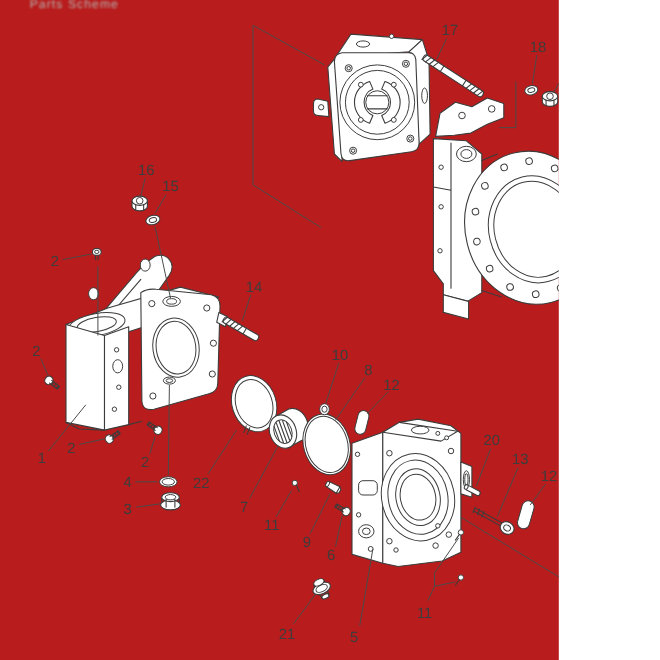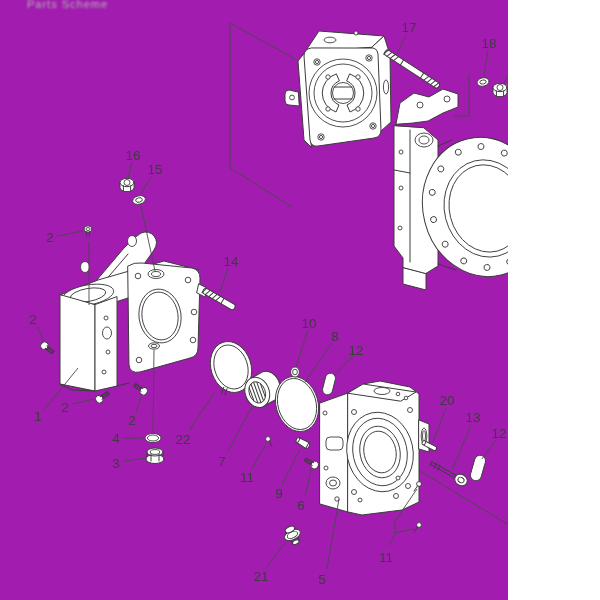--- a/index.html
+++ b/index.html
@@ -1,16 +1,16 @@
 <!DOCTYPE html>
 <html style="--line: #3c3c3c; --label: #3d3d3d;"><head>
 <meta charset="utf-8">
 <style>
   html,body{margin:0;padding:0;background:#fff;}
-  .stage{position:relative;width:508px;height:600px;background:#a21caf;overflow:hidden;
+  .stage{position:relative;width:508px;height:600px;background:#b91c1c;overflow:hidden;
          font-family:"Liberation Sans", sans-serif;}
   .faint-header{position:absolute;left:27px;top:-2px;font-size:11px;color:#b4b4b4;
          letter-spacing:1px;filter:blur(0.8px);user-select:none;}
   svg{position:absolute;left:0;top:0;}
   .part{fill:#ffffff;stroke:var(--line,#3c3c3c);stroke-width:1;stroke-linejoin:round;stroke-linecap:round;}
   .ln{fill:none;stroke:var(--line,#3c3c3c);stroke-width:1;stroke-linejoin:round;stroke-linecap:round;}
   .hole{fill:#ffffff;stroke:var(--line,#3c3c3c);stroke-width:0.9;}
   .thin{fill:none;stroke:#4a4a4a;stroke-width:0.9;stroke-linejoin:round;}
   #callout-layer text{font-family:"Liberation Sans",sans-serif;font-size:13.5px;
          fill:var(--label,#3d3d3d);text-anchor:middle;dominant-baseline:central;}

